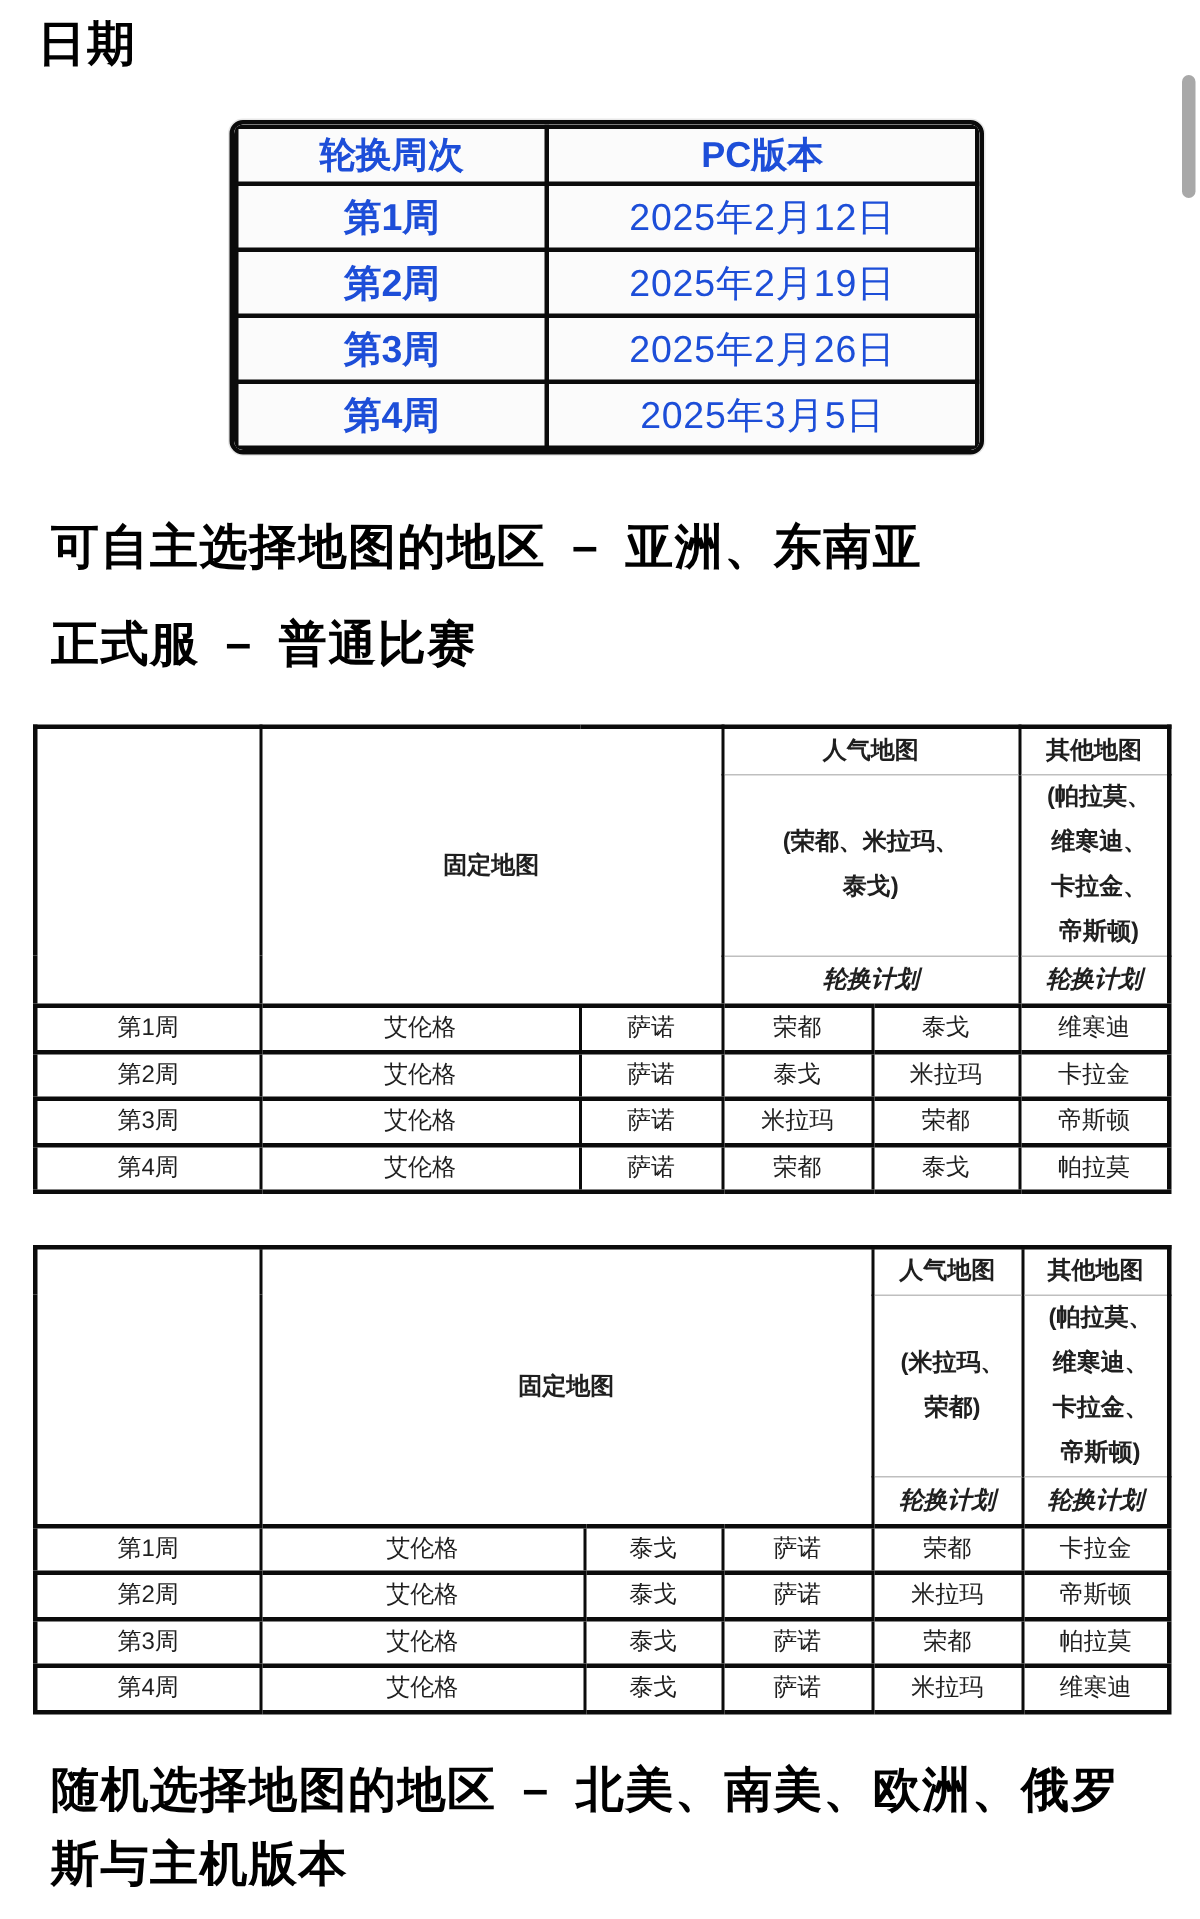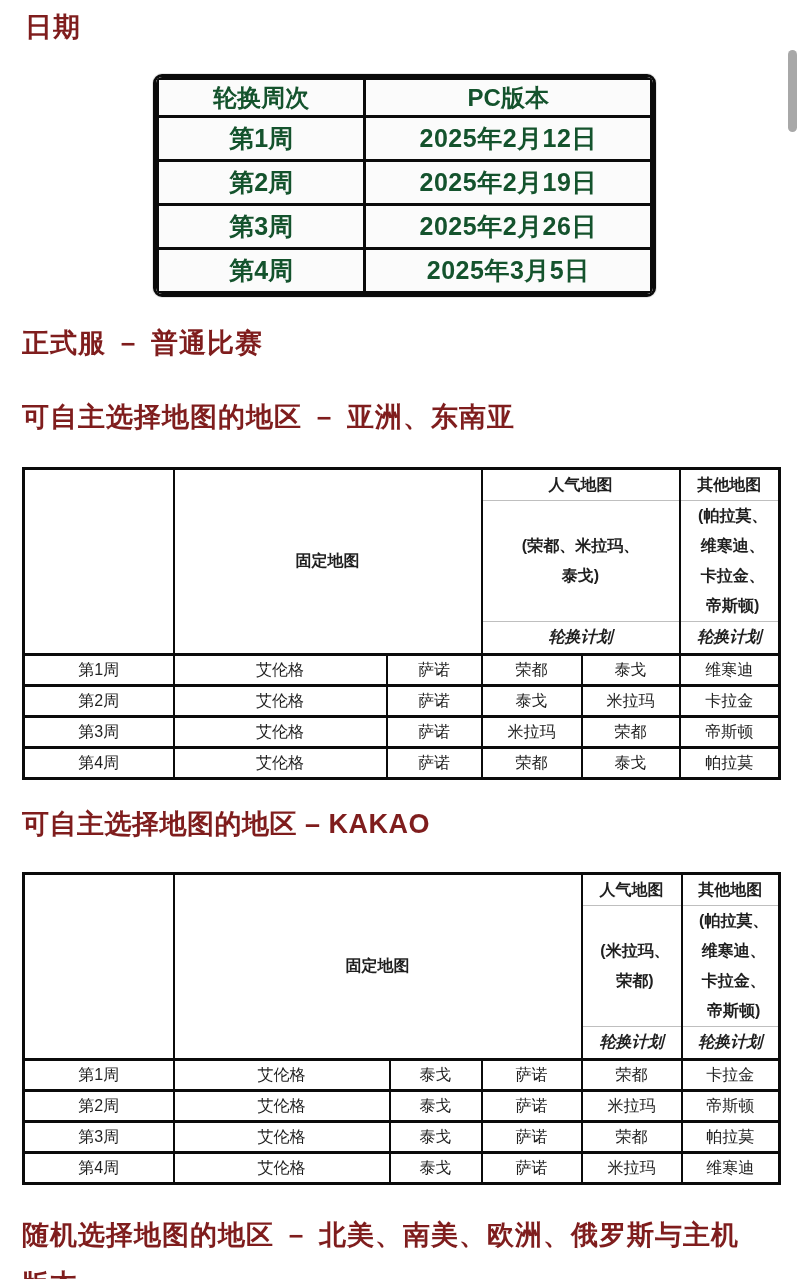--- a/index.html
+++ b/index.html
@@ -8,47 +8,47 @@
     background:#ffffff;
     font-family:"Liberation Sans", sans-serif;
     color:#1b1b1b;
     position:relative;
     overflow:hidden;
   }
   .content{padding:0 22px;}
 
   
   .h-main{
-    font-size:27px;font-weight:bold;color:#7f1d1d;
-    line-height:1.05;margin:0;letter-spacing:1px;
+    font-size:32px;font-weight:bold;color:#000000;
+    line-height:1.05;margin:12px;letter-spacing:1px;
   }
   .h-date{margin-top:13px;margin-left:3px;}
   .h-official{margin-top:32px;}
   .h-asia{margin-top:45px;}
   .h-kakao{margin-top:30px;letter-spacing:0.5px;}
   .h-random{margin-top:26px;line-height:49px;max-width:742px;letter-spacing:1px;}
 
   
   .date-card{
     margin-top:33px;margin-left:131px;width:497px;
     border:3px solid #0b0b0b;border-radius:9px;overflow:hidden;
     box-shadow:0 0 0 1px #e8e8e8;
   }
   .date-table{
     width:100%;border-collapse:collapse;table-layout:fixed;
     background:#fbfbfb;
   }
   .date-table th,.date-table td{
     border:3px solid #0b0b0b;text-align:center;vertical-align:middle;
-    color:#14532d;
+    color:#1d4ed8;
   }
   .date-table tr th{height:33px;font-size:24px;font-weight:bold;}
   .date-table tr td{height:39px;font-size:25px;}
   .date-table td.week{font-weight:bold;}
-  .date-table td.pcdate{font-weight:700;letter-spacing:0.5px;}
+  .date-table td.pcdate{font-weight:400;letter-spacing:0.5px;}
   .date-table col.c1{width:42%;}
   .date-table col.c2{width:58%;}
 
   
   .rot-table{
     width:756px;border-collapse:collapse;table-layout:fixed;
     background:#ffffff;border:3px solid #0b0b0b;
     font-size:16px;color:#1f1f1f;
   }
   .rot-table th,.rot-table td{
@@ -107,23 +107,23 @@
         <td class="pcdate">2025年2月26日</td>
       </tr>
       <tr>
         <td class="week">第4周</td>
         <td class="pcdate">2025年3月5日</td>
       </tr>
     </tbody>
       </table>
   </div>
 
+  <h2 class="h-main h-asia">可自主选择地图的地区 － 亚洲、东南亚</h2>
+
   <h2 class="h-main h-official">正式服 － 普通比赛</h2>
-
-  <h2 class="h-main h-asia">可自主选择地图的地区 － 亚洲、东南亚</h2>
 
   <table class="rot-table asia-gap">
     <colgroup>
       <col style="width:150px">
         <col style="width:213px">
         <col style="width:95px">
       <col style="width:100px">
         <col style="width:98px">
         <col style="width:100px">
     </colgroup>
@@ -170,21 +170,20 @@
       <td>第4周</td>
       <td>艾伦格</td>
       <td>萨诺</td>
       <td>荣都</td>
       <td>泰戈</td>
       <td>帕拉莫</td>
     </tr>
   </tbody>
     </table>
 
-  <h2 class="h-main h-kakao">可自主选择地图的地区 – KAKAO</h2>
 
   <table class="rot-table kakao-gap">
     <colgroup>
       <col style="width:150px">
         <col style="width:216px">
         <col style="width:92px">
       <col style="width:100px">
         <col style="width:100px">
         <col style="width:98px">
     </colgroup>

